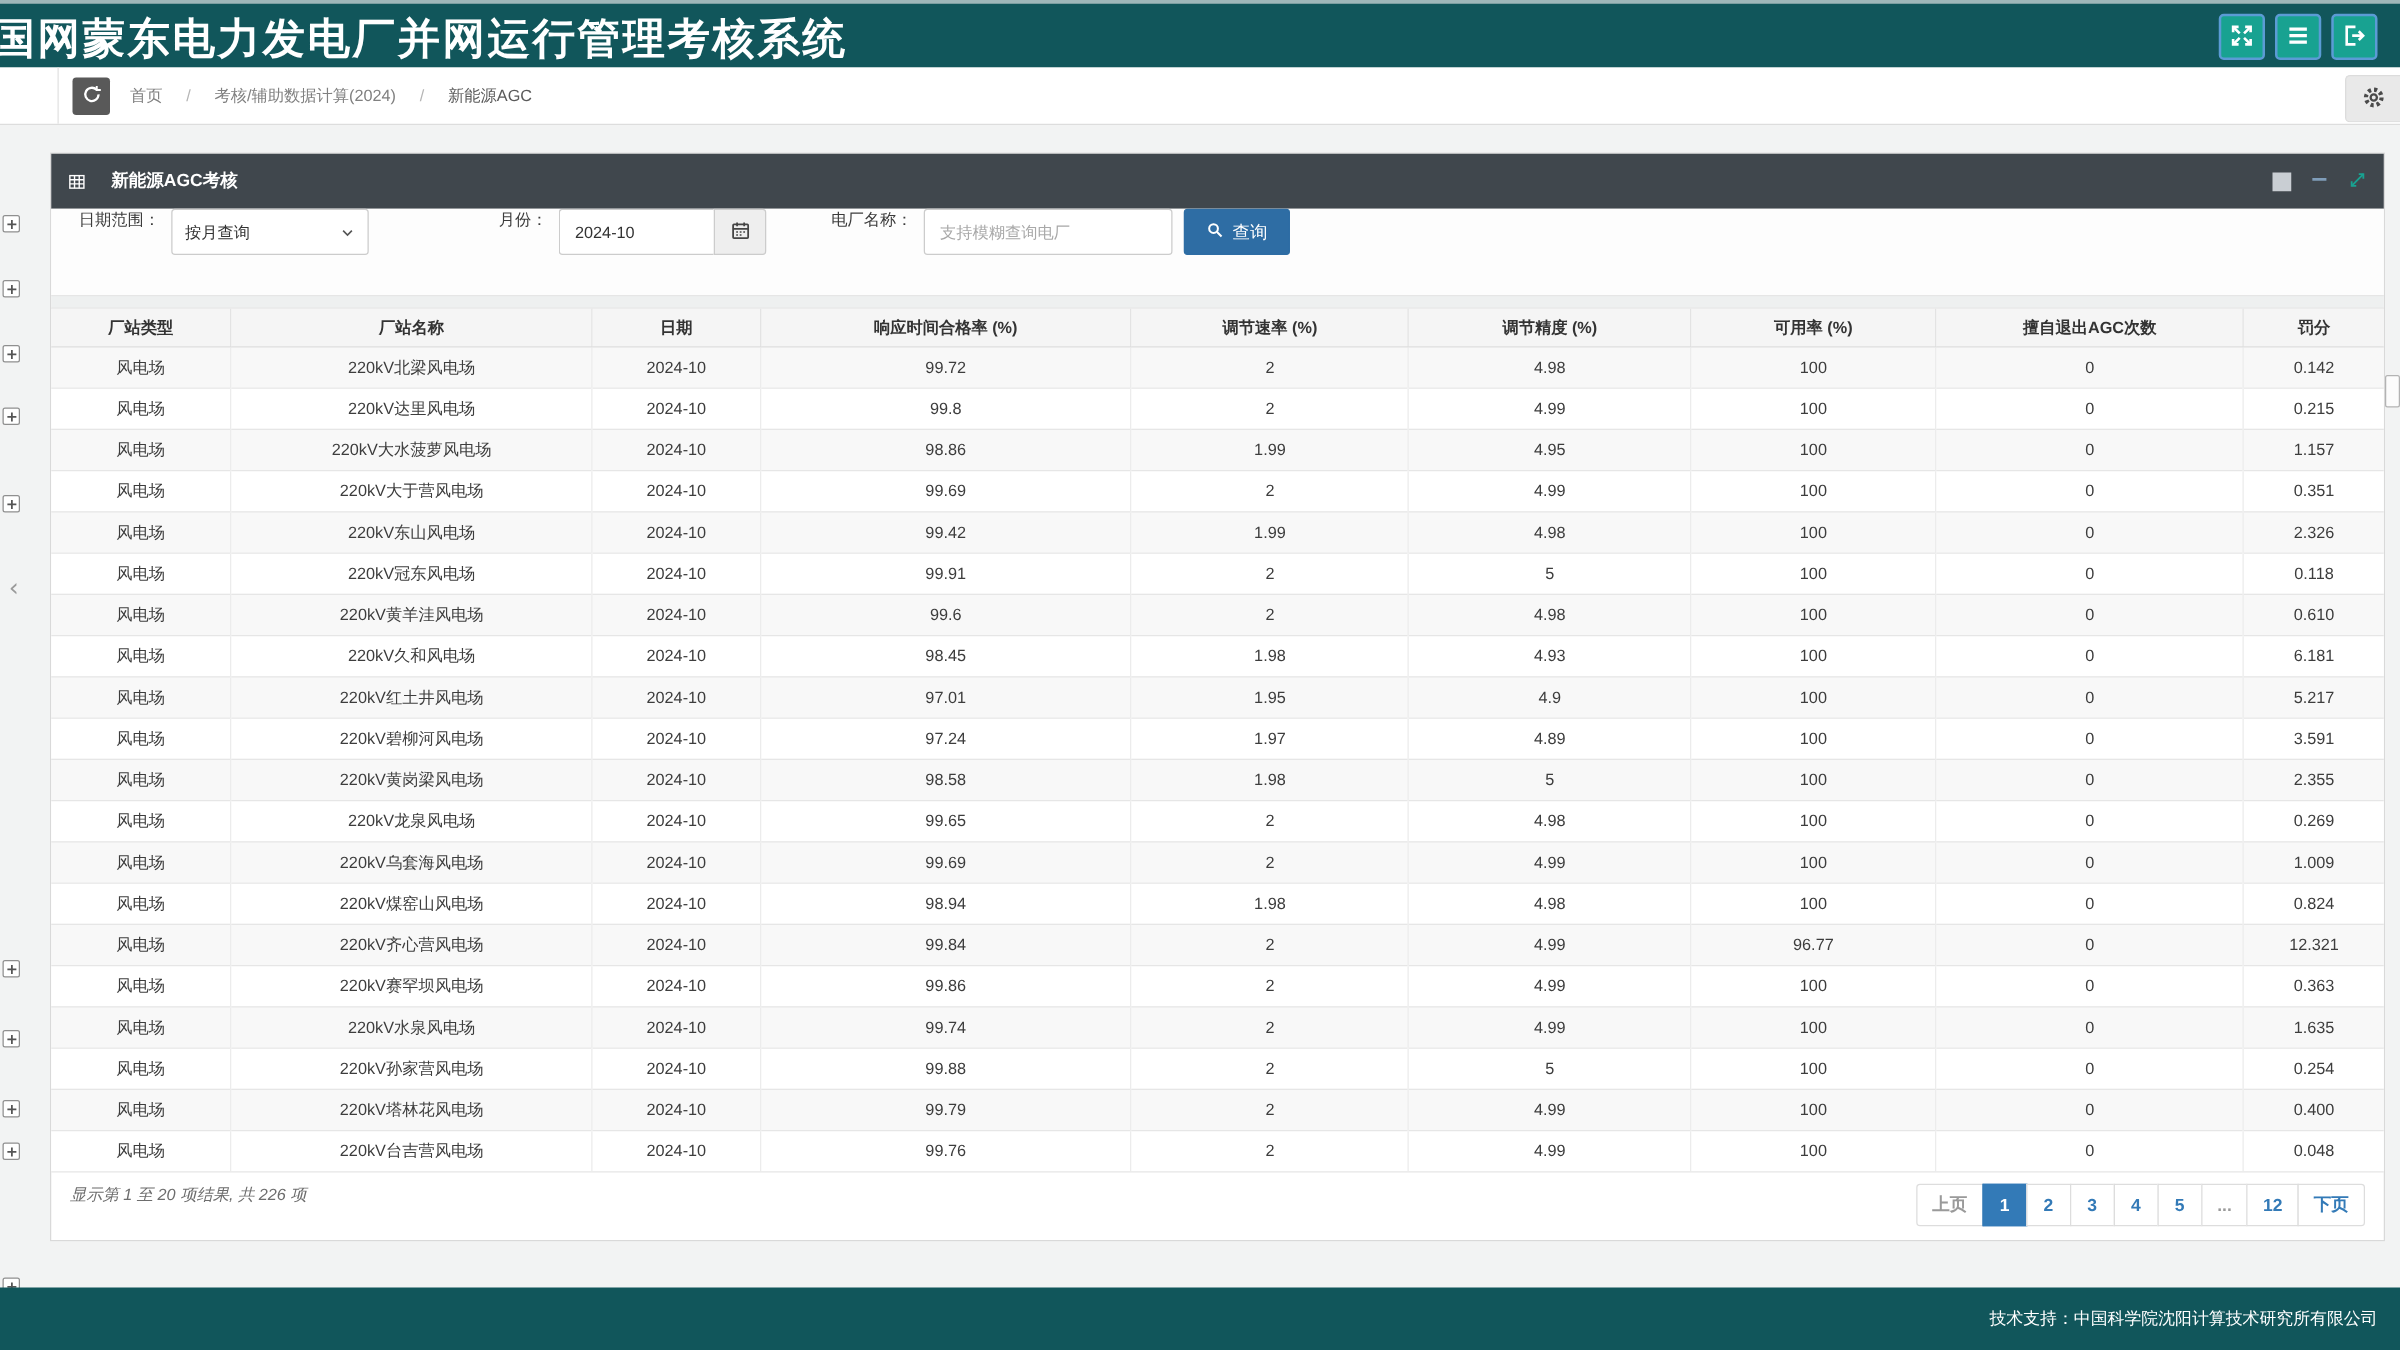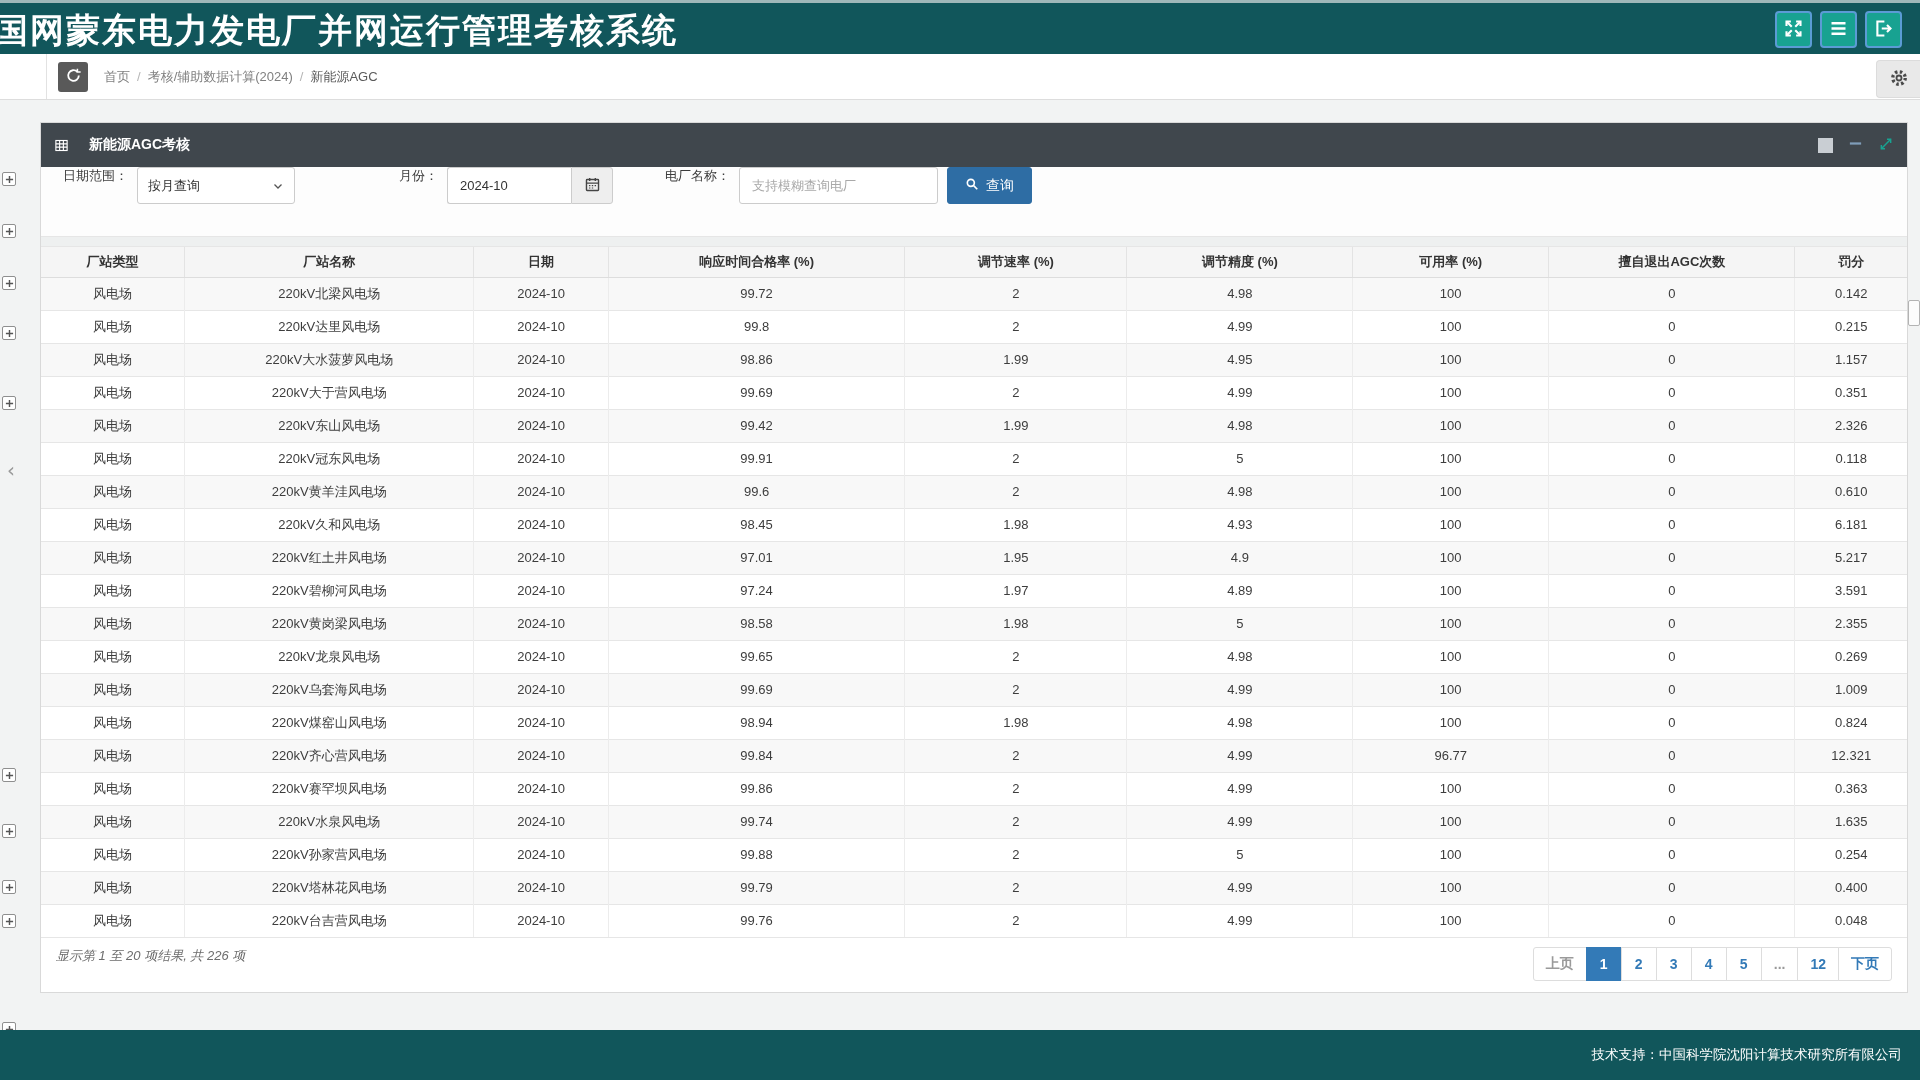--- a/index.html
+++ b/index.html
@@ -14,21 +14,21 @@
   .hdr-btn { width:37px; height:37px; background:#18a291; border:2px solid #5b9bd5; border-radius:4px;
              display:flex; align-items:center; justify-content:center; color:#fff; cursor:pointer; }
   .hdr-btn svg { width:21px; height:21px; }
 
   
   .crumb-bar { position:relative; height:46px; background:#fff; border-bottom:1px solid #ddd; display:flex; align-items:center; }
   .crumb-rule { position:absolute; left:46px; top:0; bottom:0; width:1px; background:#e2e2e2; }
   .refresh-btn { width:30px; height:30px; margin-left:58px; background:#595959; border-radius:3px; color:#fff;
                  display:flex; align-items:center; justify-content:center; cursor:pointer; }
   .refresh-btn svg { width:17px; height:17px; }
-  .crumbs { display:flex; align-items:center; gap:7px; margin-left:16px; color:#808080; }
+  .crumbs { display:flex; align-items:center; gap:19px; margin-left:16px; color:#808080; }
   .crumb-sep { color:#b5b5b5; }
   .crumb-current { color:#5a5a5a; }
   .gear-btn { position:absolute; right:0; top:6px; width:44px; height:38px; background:#e9e9e9; border:1px solid #dcdcdc;
               border-right:none; border-radius:4px 0 0 4px; display:flex; align-items:center; justify-content:center;
               color:#4a4a4a; cursor:pointer; }
   .gear-btn svg { width:20px; height:20px; }
 
   
   .left-rail { position:absolute; left:0; top:100px; bottom:0; width:18px; }
   .expander { position:absolute; left:2px; width:14px; height:14px; background:#fff; border:1px solid #8f8f8f;

